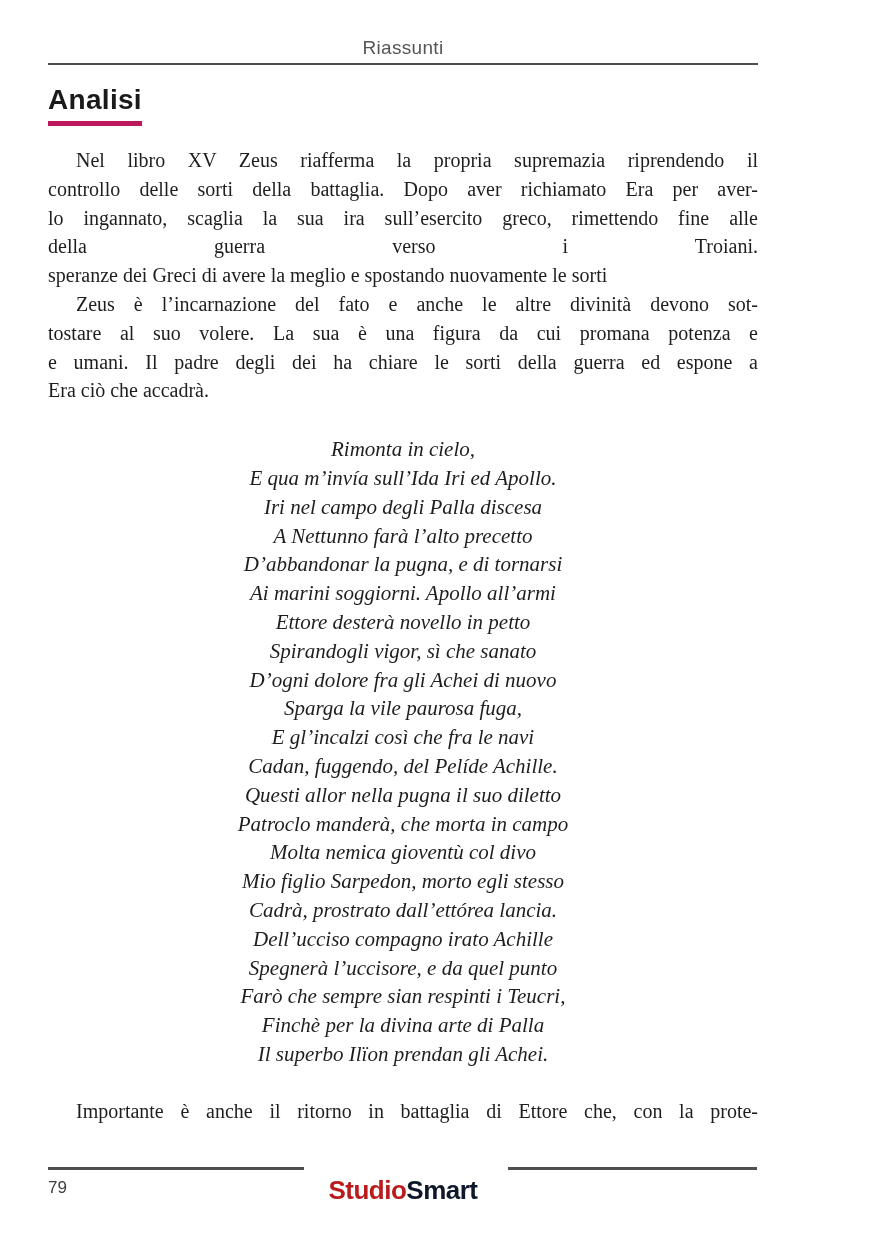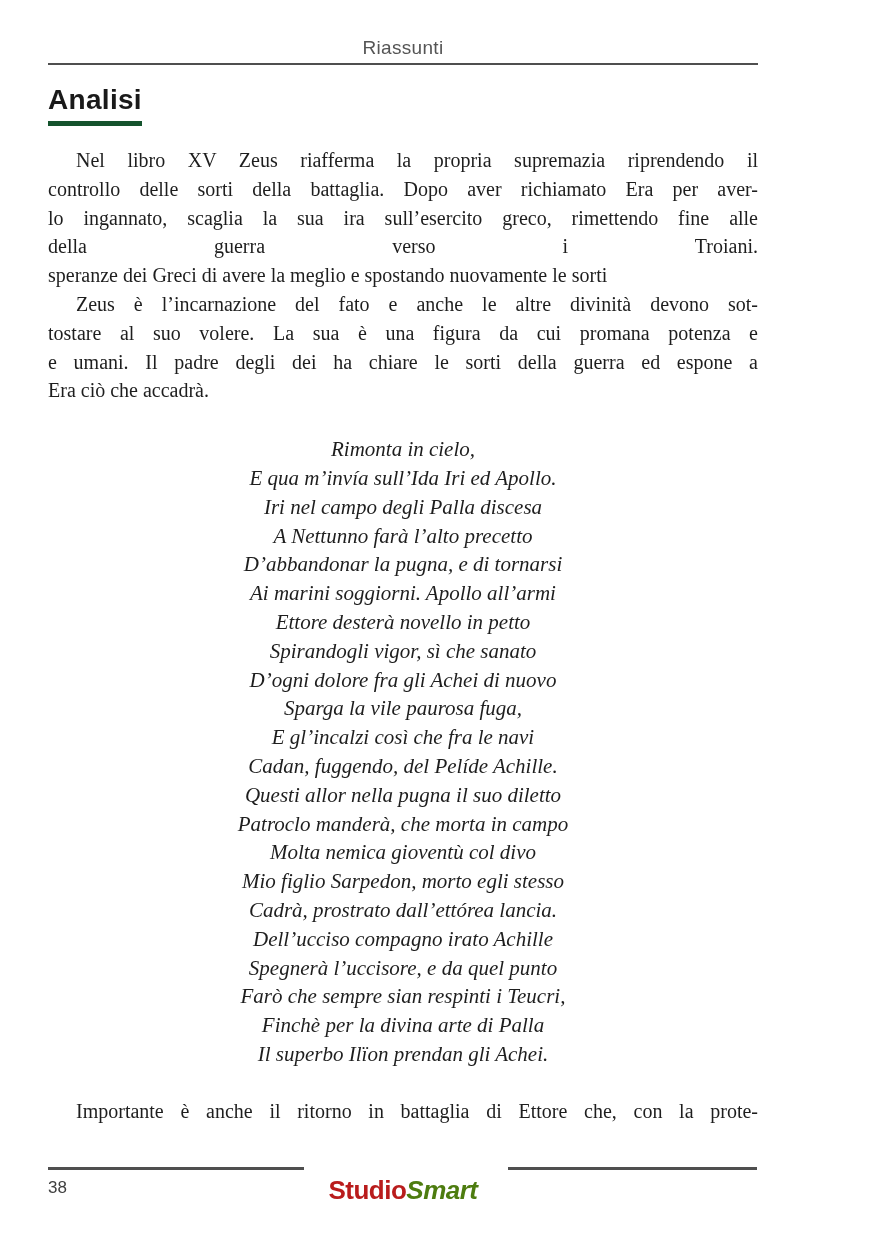--- a/index.html
+++ b/index.html
@@ -34,21 +34,21 @@
   .section-title {
     position: absolute;
     top: 84px; left: 48px;
     display: inline-block;
     font-family: "Liberation Sans", sans-serif;
     font-weight: bold;
     font-size: 28px;
     color: #1a1a1a;
     letter-spacing: 0.3px;
     padding-bottom: 5px;
-    border-bottom: 5px solid #14532d;
+    border-bottom: 5px solid #be185d;
   }
   
   .content {
     position: absolute;
     top: 146px; left: 48px; width: 710px;
     font-size: 20px;
     line-height: 28.8px;
     color: #1e1e1e;
   }
   .para-line {
@@ -85,21 +85,21 @@
   .logo {
     position: absolute;
     top: 1175px; left: 48px; width: 710px;
     text-align: center;
     font-family: "Liberation Sans", sans-serif;
     font-weight: bold;
     font-size: 26px;
     letter-spacing: -0.5px;
   }
   .logo-dark { color: #b91c1c; }
-  .logo-light { color: #4d7c0f; font-style: italic; }
+  .logo-light { color: #0f172a; }
 </style>
 </head>
 <body>
 
 <div class="page">
 
   <div class="running-title">Riassunti</div>
   <div class="header-rule"></div>
 
   <h1 class="section-title">Analisi</h1>
@@ -147,18 +147,18 @@
       </div>
 
     <div class="paragraph continued">
         <div class="para-line">Importante è anche il ritorno in battaglia di Ettore che, con la prote-</div>
       </div>
 
   </section>
 
   <div class="footer-rule-left"></div>
   <div class="footer-rule-right"></div>
-  <div class="page-number">38</div>
+  <div class="page-number">79</div>
   <div class="logo">
     <span class="logo-dark">Studio</span><span class="logo-light">Smart</span>
   </div>
 
 </div>
 
 </body></html>

